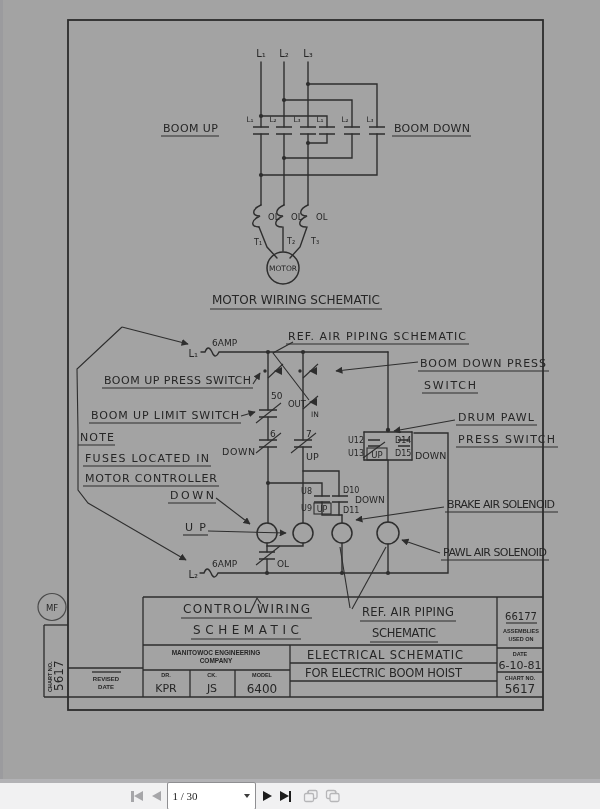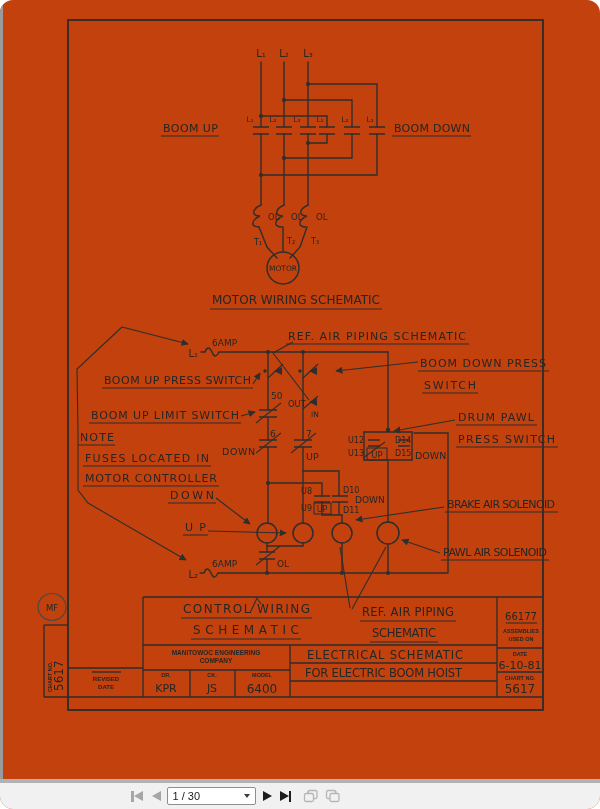--- a/index.html
+++ b/index.html
@@ -1,39 +1,39 @@
 <!DOCTYPE html>
 <html><head>
 <meta charset="utf-8">
 <style>
   html,body{margin:0;padding:0;background:#ffffff;}
-  .stage{position:relative;width:600px;height:809px;overflow:hidden;background:#c2410c;
-         font-family:"Liberation Sans",sans-serif;border-radius:13px;}
+  .stage{position:relative;width:600px;height:809px;overflow:hidden;background:#a3a3a3;
+         font-family:"Liberation Sans",sans-serif;}
   .scan-edge{position:absolute;left:0;top:0;width:3px;height:779px;background:#9b9b9e;}
   svg.sheet{position:absolute;left:0;top:0;}
   svg.sheet .wire{stroke:#2e2e2e;stroke-width:1.4;fill:none;stroke-linecap:round;}
   svg.sheet .thin{stroke:#2e2e2e;stroke-width:1.1;fill:none;}
   svg.sheet .bar{stroke:#2e2e2e;stroke-width:1.7;fill:none;}
   svg.sheet .dot{fill:#2e2e2e;stroke:none;}
   svg.sheet .sym{fill:#2e2e2e;stroke:none;}
   svg.sheet text{fill:#262626;}
   .hw{font-family:"DejaVu Sans",sans-serif;}
   .pr{font-family:"Liberation Sans",sans-serif;font-weight:bold;fill:#3a3a3a;}
   
   .toolbar{position:absolute;left:0;top:779px;width:600px;height:30px;box-sizing:border-box;
            border-top:4px solid #b2b2b5;background:#f1f1f2;display:flex;align-items:center;}
   .toolbar button{background:none;border:none;padding:0;margin:0;display:flex;align-items:center;cursor:default;}
   .nav-dis{color:#a6a6a9;}
   .nav-en{color:#1d1d1d;}
   .tri-l{width:0;height:0;border-top:5.5px solid transparent;border-bottom:5.5px solid transparent;border-right:9px solid currentColor;}
   .tri-r{width:0;height:0;border-top:5.5px solid transparent;border-bottom:5.5px solid transparent;border-left:9px solid currentColor;}
   .vbar{width:2.5px;height:11px;background:currentColor;}
-  .pagebox{width:89px;height:18px;background:#ffffff;border:1px solid #8f8f92;border-radius:2px;
+  .pagebox{width:89px;height:28px;background:#ffffff;border:1px solid #8f8f92;border-radius:2px;
            display:flex;align-items:center;padding:0 5px;box-sizing:border-box;
-           font-size:11px;color:#1c1c1c;font-family:Liberation Sans, sans-serif;}
+           font-size:11px;color:#1c1c1c;font-family:Liberation Serif, serif;}
   .pagebox .spacer{flex:1;}
   .caret{width:0;height:0;border-left:3.5px solid transparent;border-right:3.5px solid transparent;border-top:4.5px solid #3c3c3c;}
   .viewicon{display:flex;align-items:center;}
 </style>
 </head>
 <body>
 
 <div class="stage">
   <div class="scan-edge"></div>
 

